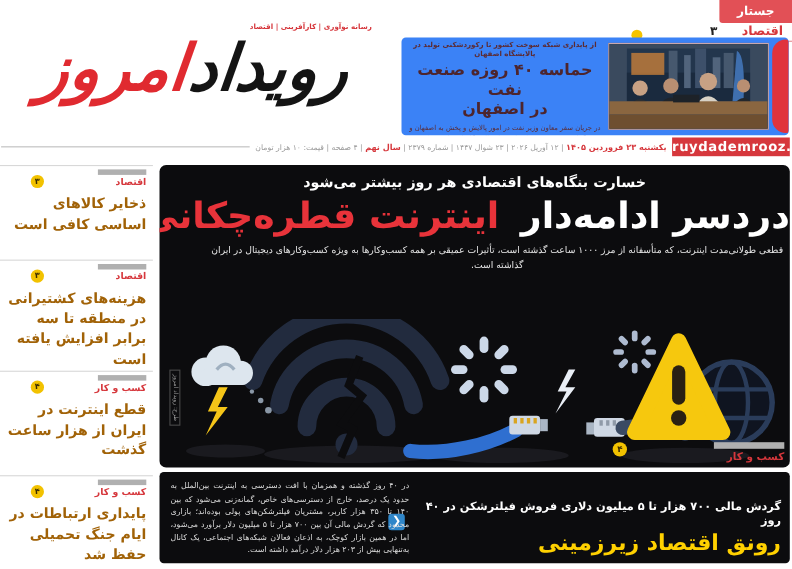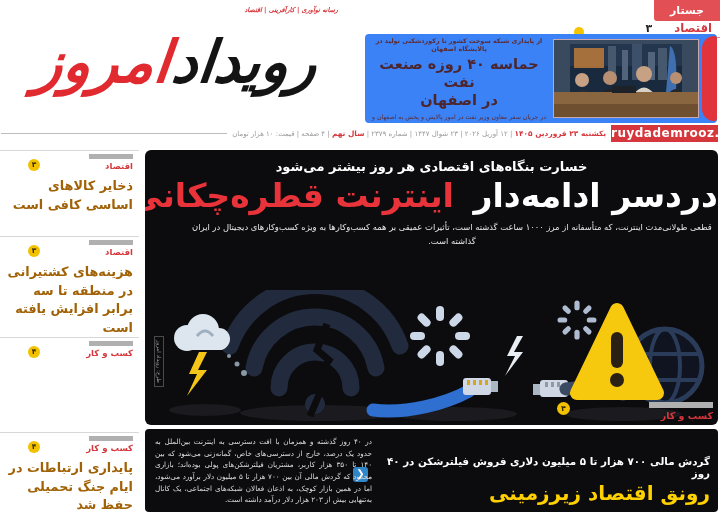--- a/index.html
+++ b/index.html
@@ -3,23 +3,23 @@
 <meta charset="utf-8">
 <style>
   * { margin:0; padding:0; box-sizing:border-box; }
   body { background:#ffffff; }
   .page {
     position:relative; width:720px; height:517px; background:#fff;
     overflow:hidden; font-family:"DejaVu Sans", sans-serif;
   }
   
   .tagline {
-    position:absolute; top:6px; left:252px; width:86px;
+    position:absolute; top:20px; left:252px; width:86px;
     font-size:6.5px; font-weight:bold; color:#d6373c;
-    direction:rtl; text-align:left; white-space:nowrap;font-style:italic;
+    direction:rtl; text-align:left; white-space:nowrap;
   }
   .logo {
     position:absolute; top:2px; left:6px; width:340px; height:120px;
     display:flex; align-items:center; justify-content:center; gap:2px;
     direction:rtl; transform:skewX(-6deg); overflow:hidden;
   }
   .logo span { font-size:58px; font-weight:bold; font-style:italic; letter-spacing:-3px; white-space:nowrap; }
   .logo-main { color:#141414; }
   .logo-accent { color:#e02a30; }
   
@@ -207,20 +207,21 @@
         <span class="sb-page">۳</span>
       </div>
       <div class="sb-headline">هزینه‌های کشتیرانی در منطقه تا سه برابر افزایش یافته است</div>
     </div>
     <div class="sb-item h94">
       <div class="sb-head">
         <div class="sb-bar"></div>
         <span class="sb-section">کسب و کار</span>
         <span class="sb-page">۴</span>
       </div>
+      <div class="sb-headline">قطع اینترنت در ایران از هزار ساعت گذشت</div>
     </div>
     <div class="sb-item h84">
       <div class="sb-head">
         <div class="sb-bar"></div>
         <span class="sb-section">کسب و کار</span>
         <span class="sb-page">۴</span>
       </div>
       <div class="sb-headline">پایداری ارتباطات در ایام جنگ تحمیلی حفظ شد</div>
     </div>
   </div>

